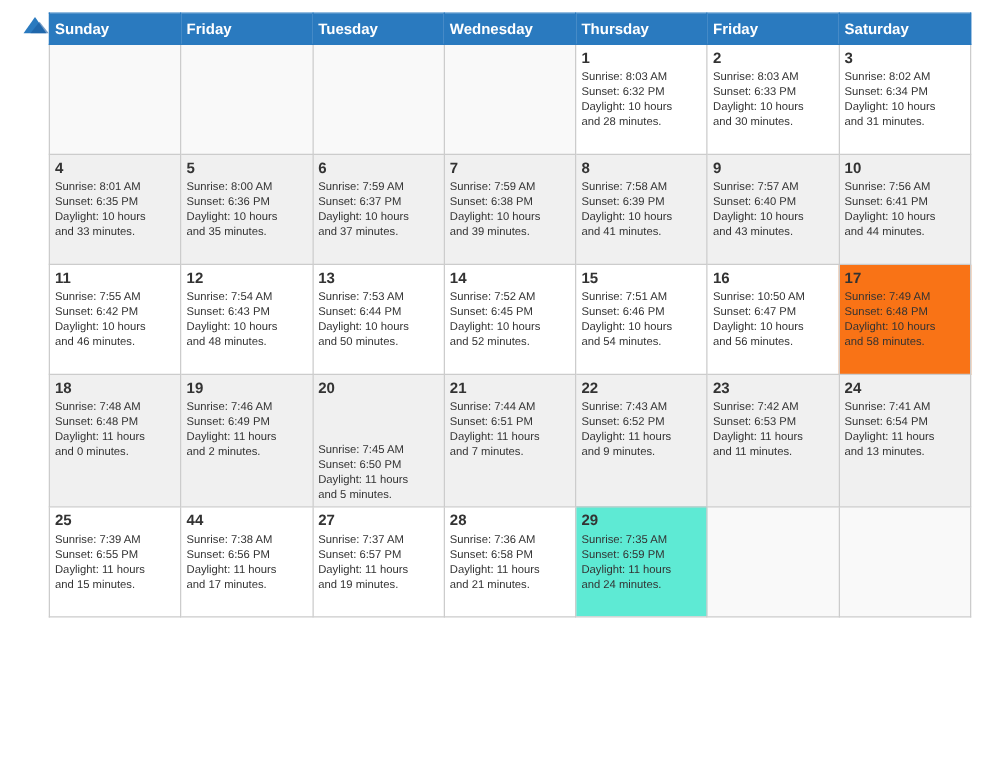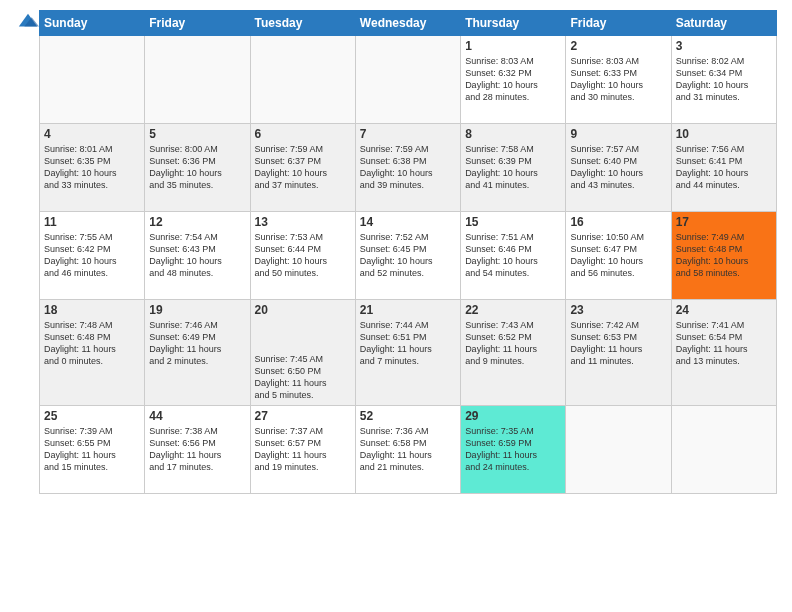--- a/index.html
+++ b/index.html
@@ -340,21 +340,21 @@
 and 17 minutes.</div>
           </td>
           <td style="background: rgb(255, 255, 255);">
             <span class="day-number">27</span>
             <div class="day-info" style="white-space: pre-line;">Sunrise: 7:37 AM
 Sunset: 6:57 PM
 Daylight: 11 hours
 and 19 minutes.</div>
           </td>
           <td style="background: rgb(255, 255, 255);">
-            <span class="day-number">52</span>
+            <span class="day-number">28</span>
             <div class="day-info" style="white-space: pre-line;">Sunrise: 7:36 AM
 Sunset: 6:58 PM
 Daylight: 11 hours
 and 21 minutes.</div>
           </td>
           <td style="background: #5eead4;">
             <span class="day-number">29</span>
             <div class="day-info" style="white-space: pre-line;">Sunrise: 7:35 AM
 Sunset: 6:59 PM
 Daylight: 11 hours

